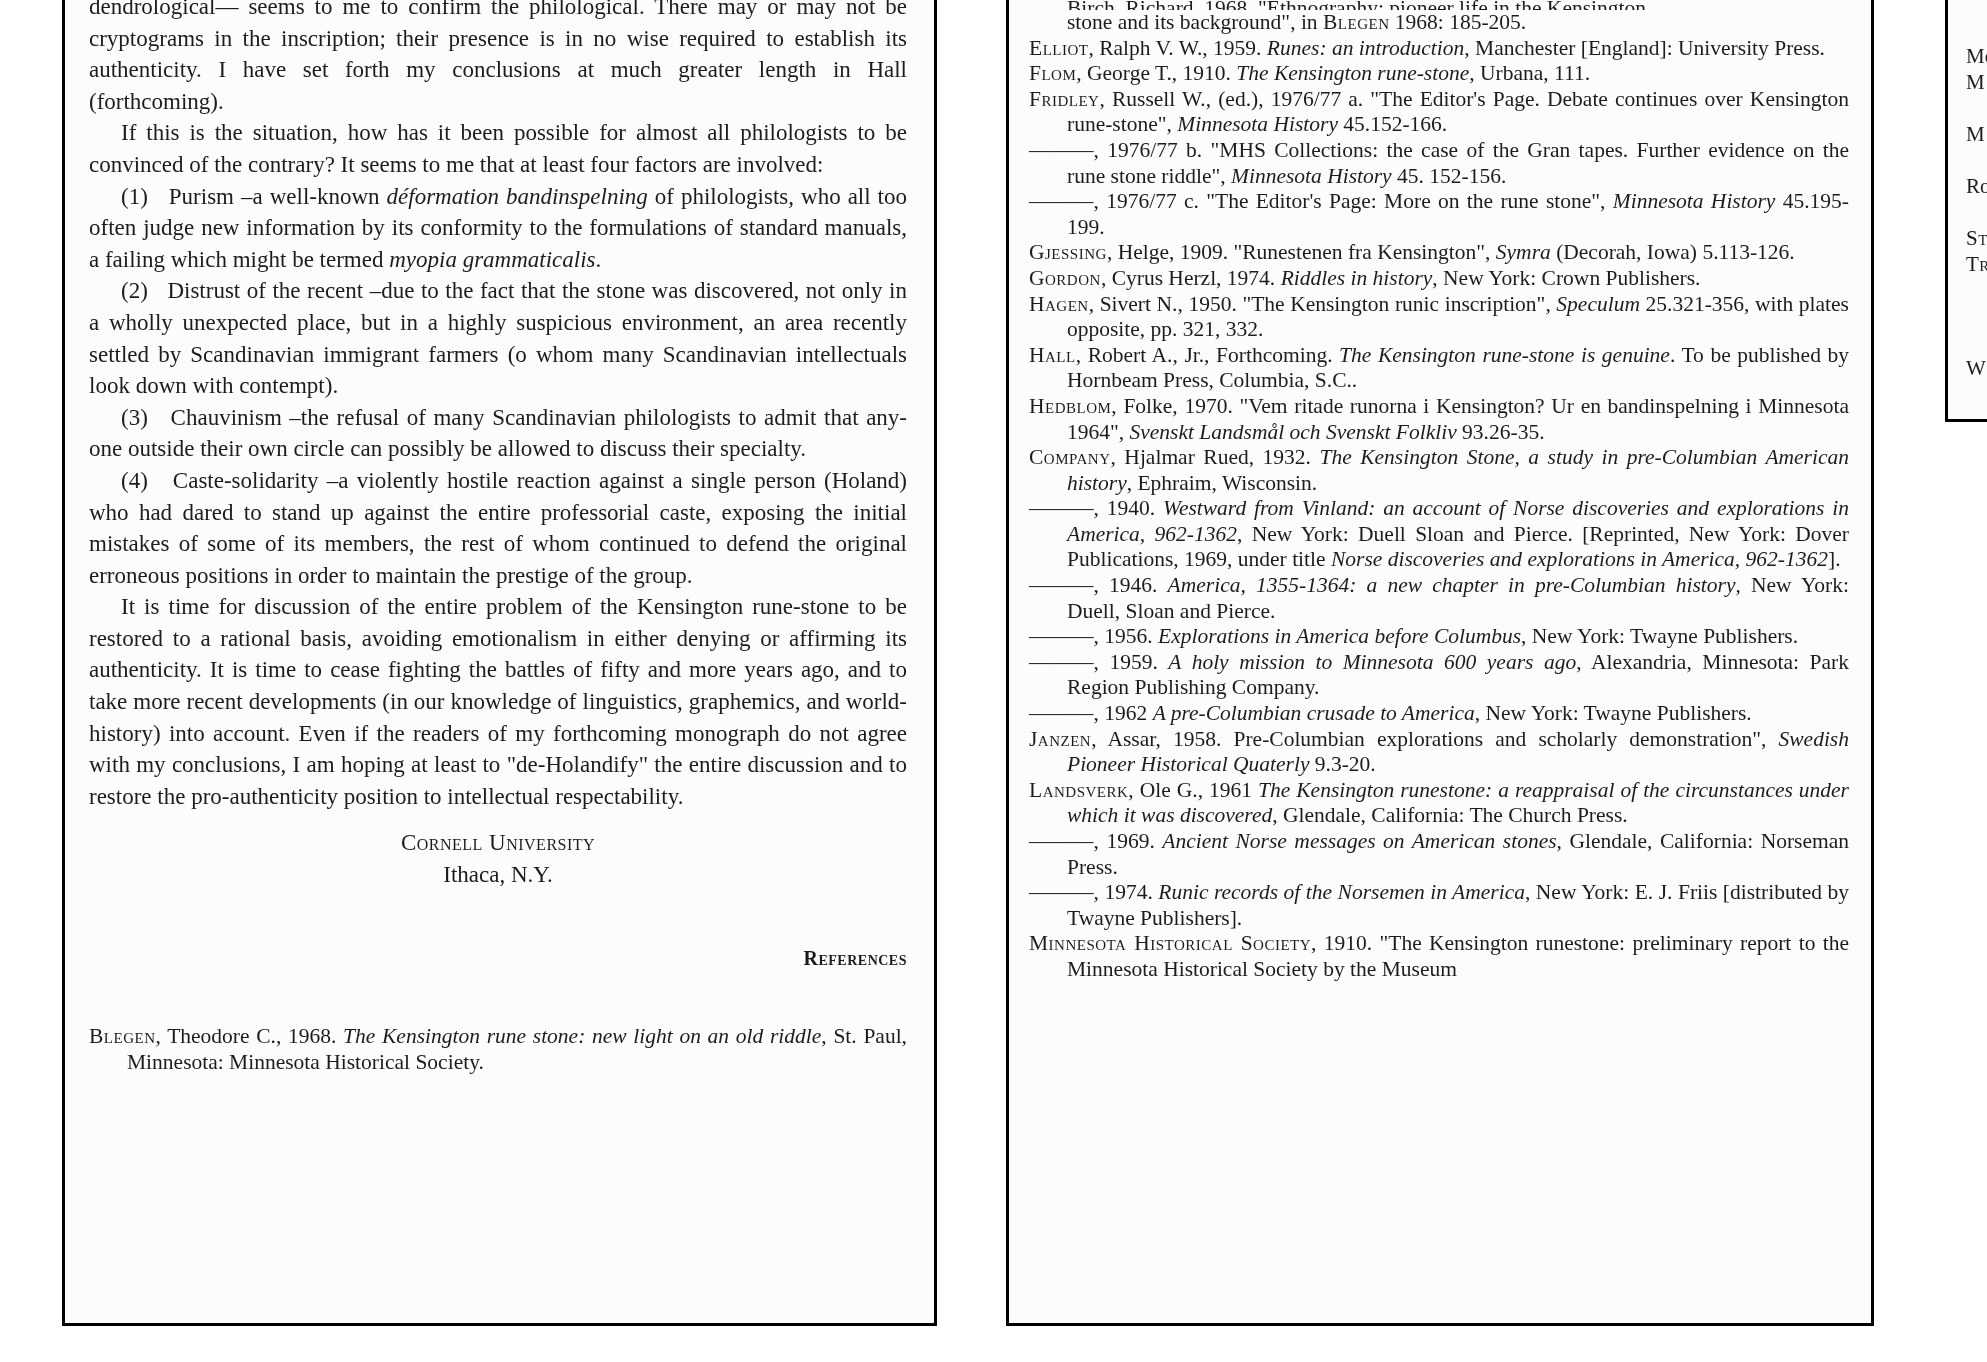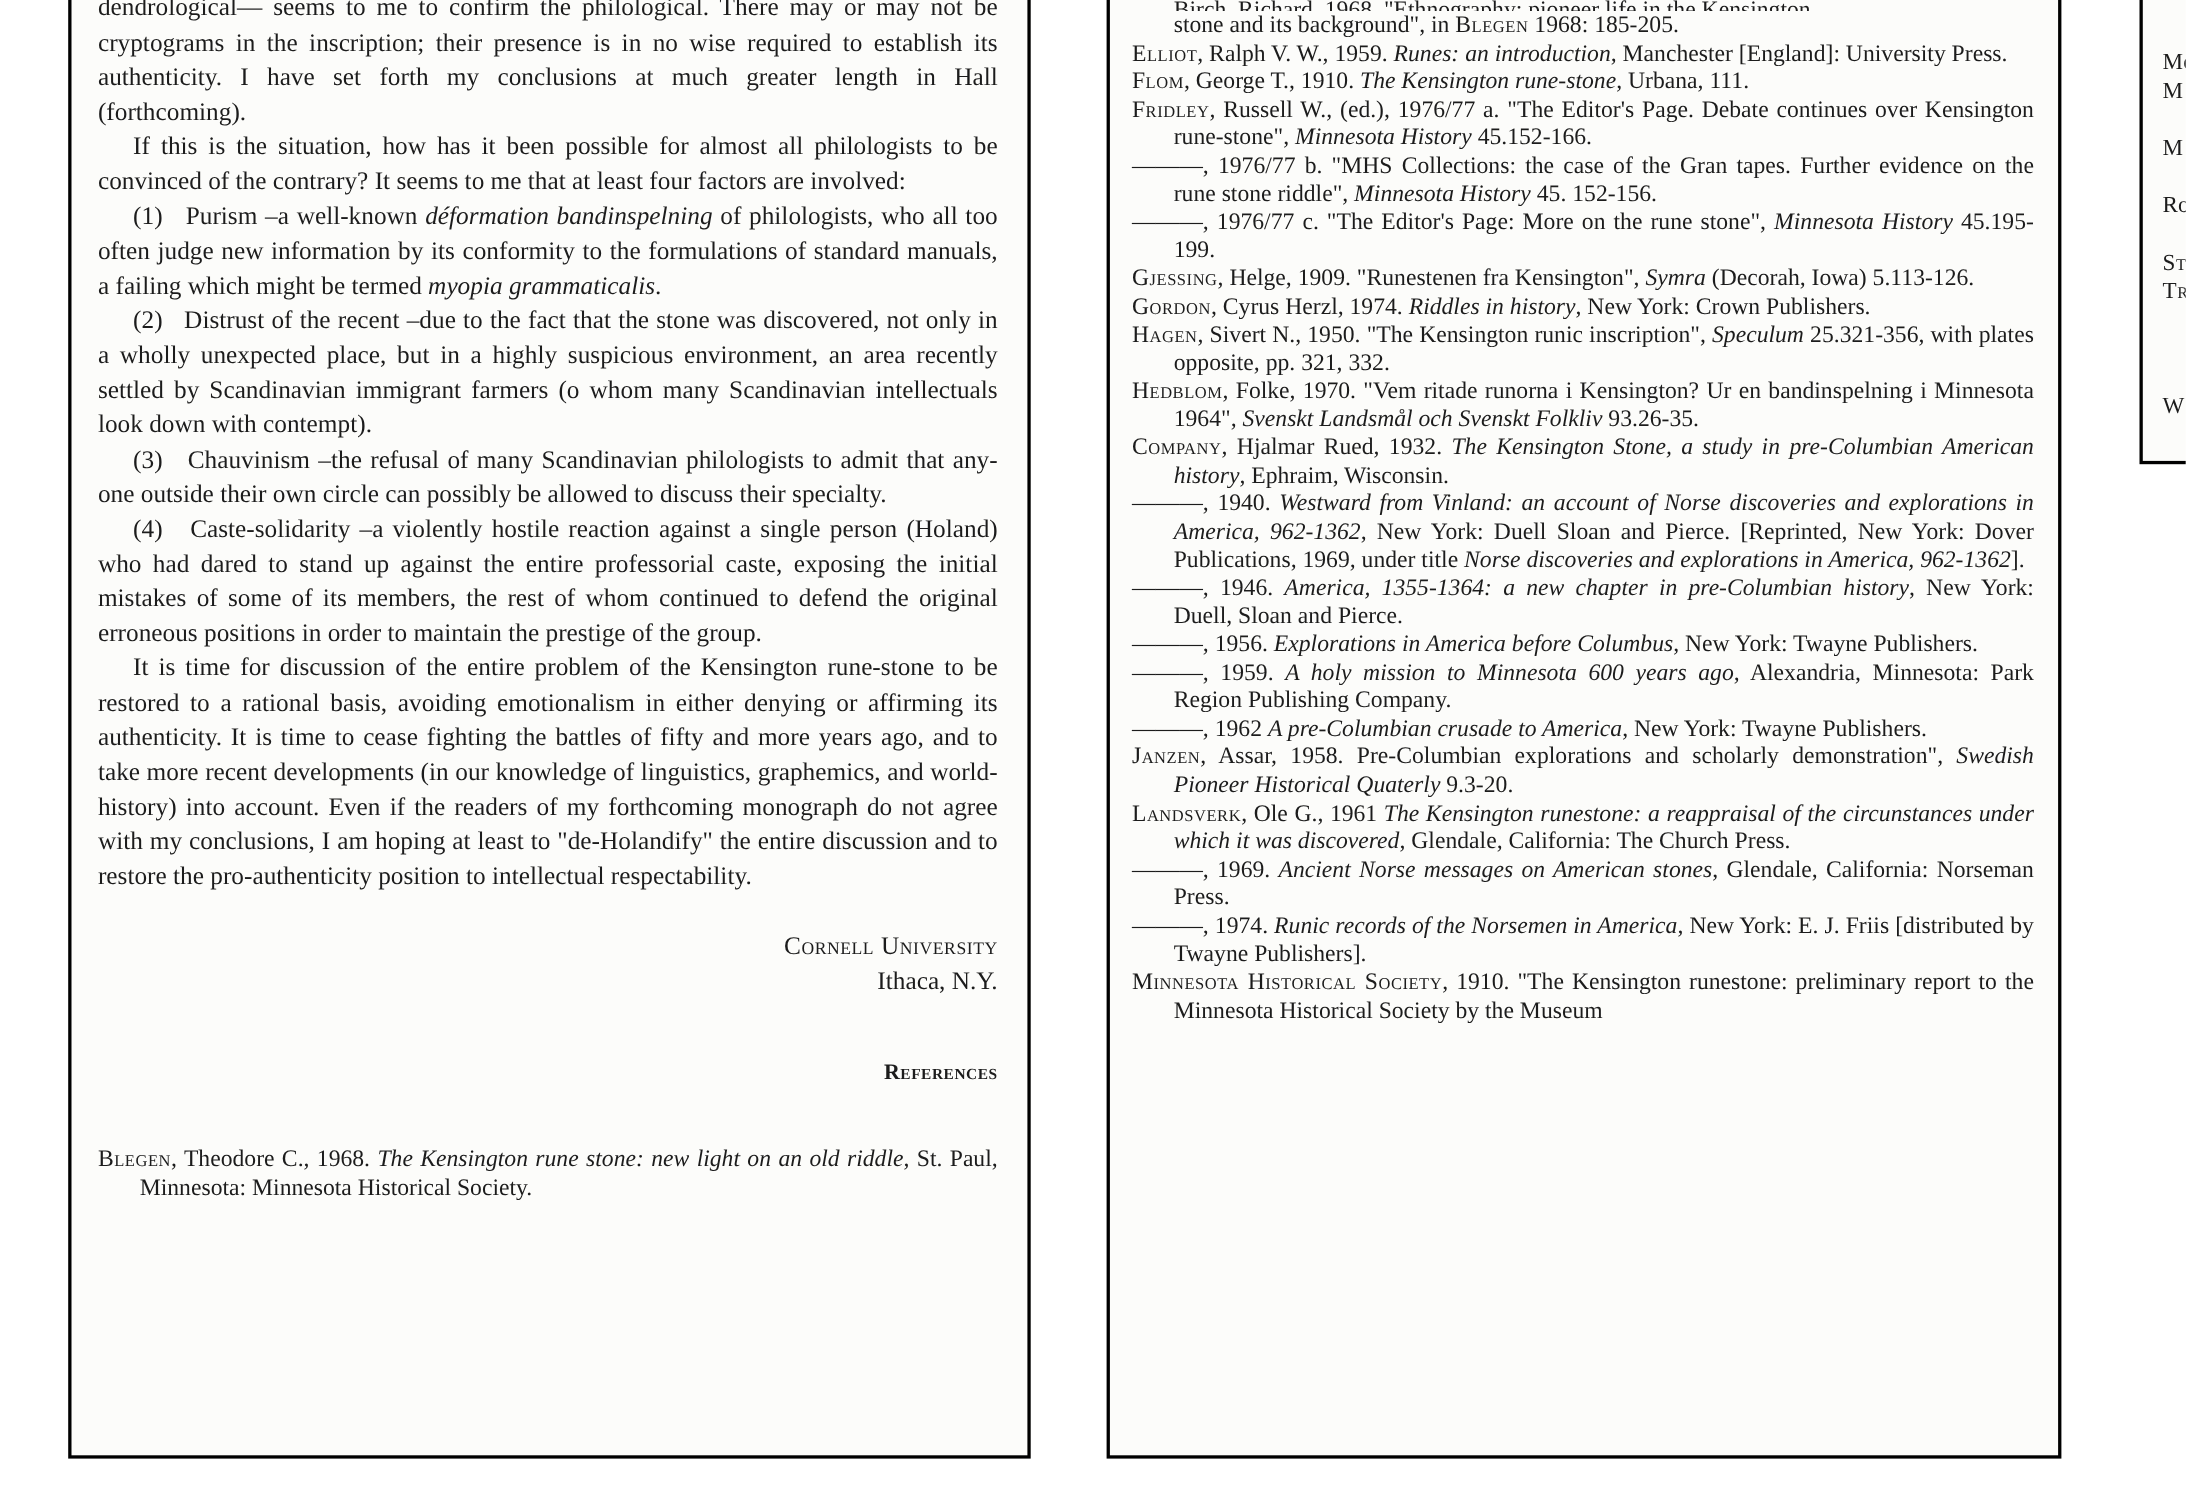--- a/index.html
+++ b/index.html
@@ -59,22 +59,22 @@
       text-indent: 0;
     }
     .sc {
       font-variant: small-caps;
       letter-spacing: 0.5px;
     }
     .it {
       font-style: italic;
     }
     .affil {
-      margin-top: 32px;
-      text-align: right;
+      margin-top: 15px;
+      text-align: center;
     }
     .refs-heading {
       text-align: right;
       font-variant: small-caps;
       font-size: 20px;
       font-weight: bold;
       margin-top: 52px;
       margin-bottom: 50px;
       letter-spacing: 0.5px;
     }
@@ -204,20 +204,23 @@
     </p>
 
     <p class="ref">
       <span class="sc">Gordon</span><span>, Cyrus Herzl, 1974.  </span><span class="it">Riddles in history</span><span>, New York: Crown Publishers.</span>
     </p>
 
     <p class="ref">
       <span class="sc">Hagen</span><span>, Sivert N., 1950.  "The Kensington runic inscription", </span><span class="it">Speculum</span><span> 25.321-356, with plates opposite, pp. 321, 332.</span>
     </p>
 
+    <p class="ref">
+      <span class="sc">Hall</span><span>, Robert A., Jr., Forthcoming.  </span><span class="it">The Kensington rune-stone is genuine</span><span>. To be published by Hornbeam Press, Columbia, S.C..</span>
+    </p>
 
     <p class="ref">
       <span class="sc">Hedblom</span><span>, Folke, 1970.  "Vem ritade runorna i Kensington? Ur en bandinspelning i Minnesota 1964", </span><span class="it">Svenskt Landsmål och Svenskt Folkliv</span><span> 93.26-35.</span>
     </p>
 
     <p class="ref">
       <span class="sc">Company</span><span>, Hjalmar Rued, 1932.  </span><span class="it">The Kensington Stone, a study in pre-Columbian American history</span><span>, Ephraim, Wisconsin.</span>
     </p>
 
     <p class="ref">

